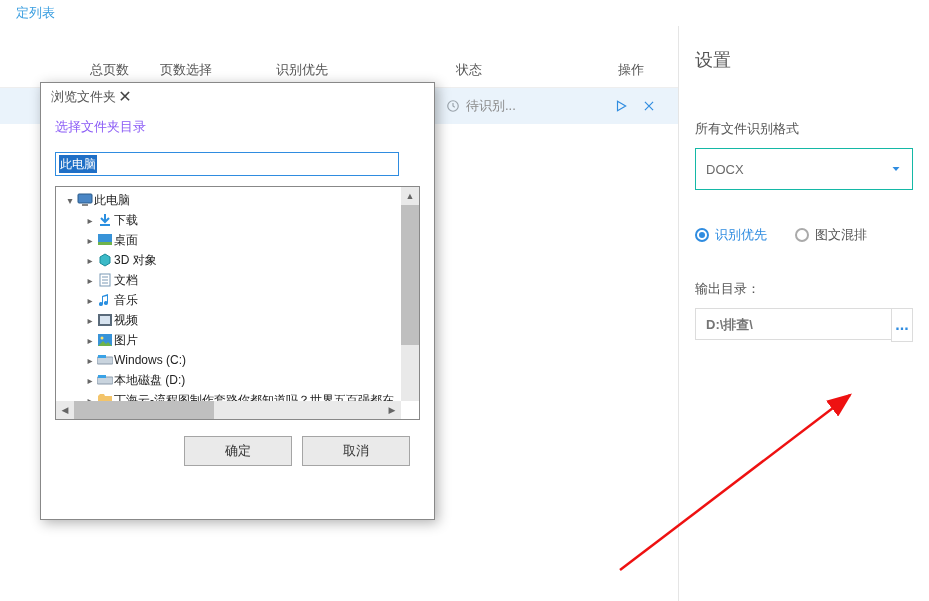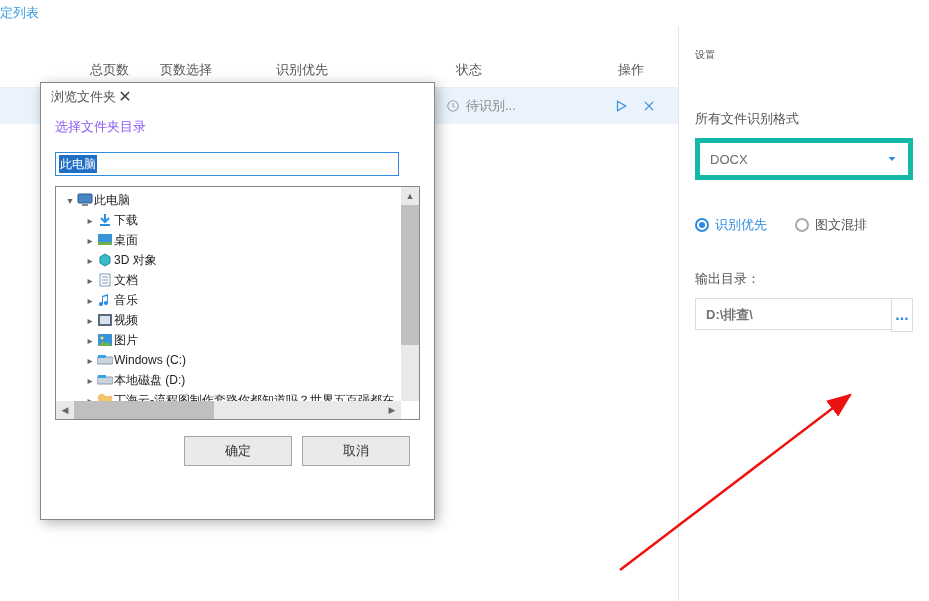--- a/index.html
+++ b/index.html
@@ -6,39 +6,39 @@
     body {
       font-family: "Microsoft YaHei", Arial, sans-serif;
       font-size: 13px;
       color: #555;
       background: #fff;
       width: 929px;
       height: 601px;
       position: relative;
       overflow: hidden;
     }
-    .top-tab { color: #3a9ee0; font-size: 13px; padding: 4px 0; }
+    .top-tab { color: #3a9ee0; font-size: 13px; padding: 4px 16px; }
     .main-container { display: flex; height: 100%; }
     .left-panel { flex: 1; position: relative; border-right: 1px solid #e5e5e5; }
     .right-panel { width: 250px; padding: 0 16px; }
     .table-header { display: flex; height: 36px; align-items: center; border-bottom: 1px solid #eee; margin-top: 26px; }
     .th { text-align: left; color: #555; }
     .th-pages { width: 70px; margin-left: 90px; }
     .th-pagesel { width: 88px; }
     .th-format { width: 100px; margin-left: 28px; }
     .th-status { width: 120px; margin-left: 80px; }
     .th-action { width: 60px; margin-left: 42px; }
     .table-row { display: flex; height: 36px; align-items: center; background: #eaf3fb; }
     .status-cell { display: flex; align-items: center; gap: 6px; color: #8a8a8a; margin-left: 446px; width: 140px; }
     .clock-icon { width: 14px; height: 14px; }
     .action-cell { display: flex; align-items: center; gap: 14px; margin-left: 28px; }
     .play-icon, .close-x-icon { width: 14px; height: 14px; cursor: pointer; }
-    .settings-title { color: #555; font-size: 10px; margin-top: 22px; margin-bottom: 48px; }
+    .settings-title { color: #555; font-size: 18px; margin-top: 22px; margin-bottom: 48px; }
     .label { color: #555; margin-bottom: 10px; }
-    .dropdown { display: flex; align-items: center; justify-content: space-between; border: 5px solid #14b8a6; height: 34px; padding: 16px 10px; cursor: pointer; color: #6a6a6a; font-size: 13px; }
+    .dropdown { display: flex; align-items: center; justify-content: space-between; border: 1px solid #14b8a6; height: 42px; padding: 16px 10px; cursor: pointer; color: #6a6a6a; font-size: 13px; }
     .dropdown .chev { width: 12px; height: 12px; }
     .block { margin-bottom: 36px; }
     .radio-group { display: flex; gap: 28px; align-items: center; }
     .radio { display: flex; align-items: center; gap: 6px; cursor: pointer; color: #555; justify-content: center; }
     .radio-dot { width: 14px; height: 14px; border-radius: 50%; border: 2px solid #aaa; display: inline-block; position: relative; }
     .radio-dot.sel { border-color: #2f8ce0; }
     .radio-dot.sel::after { content: ""; position: absolute; width: 6px; height: 6px; border-radius: 50%; background: #2f8ce0; top: 2px; left: 2px; }
     .radio.sel { color: #2f8ce0; }
     .outdir-row { display: flex; }
     .outdir-input { flex: 1; height: 32px; border: 1px solid #dcdcdc; border-right: none; padding: 0 10px; color: #bbb; font-size: 13px; font-weight: bold; }

